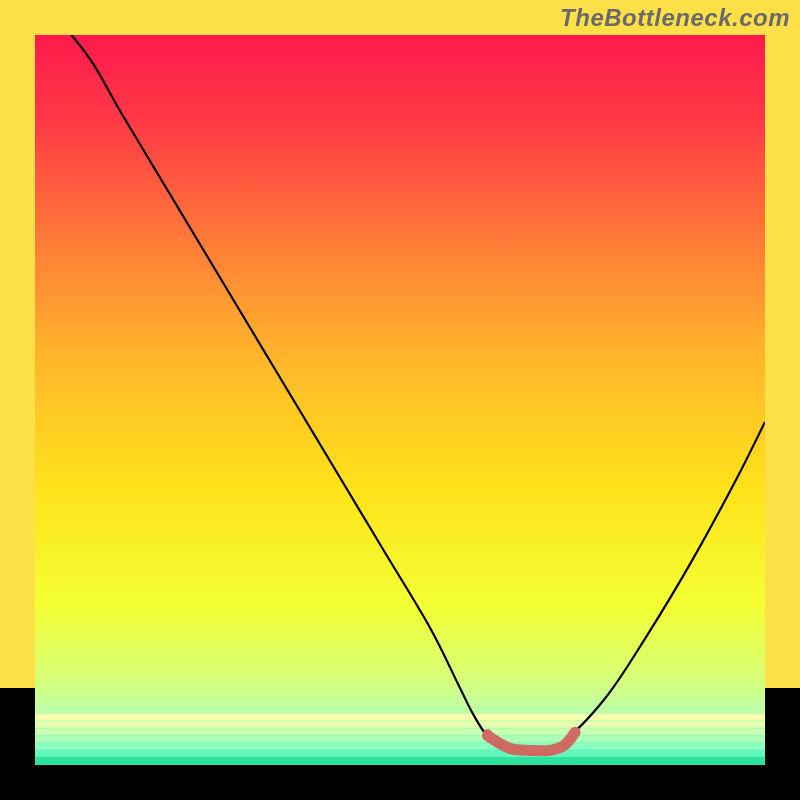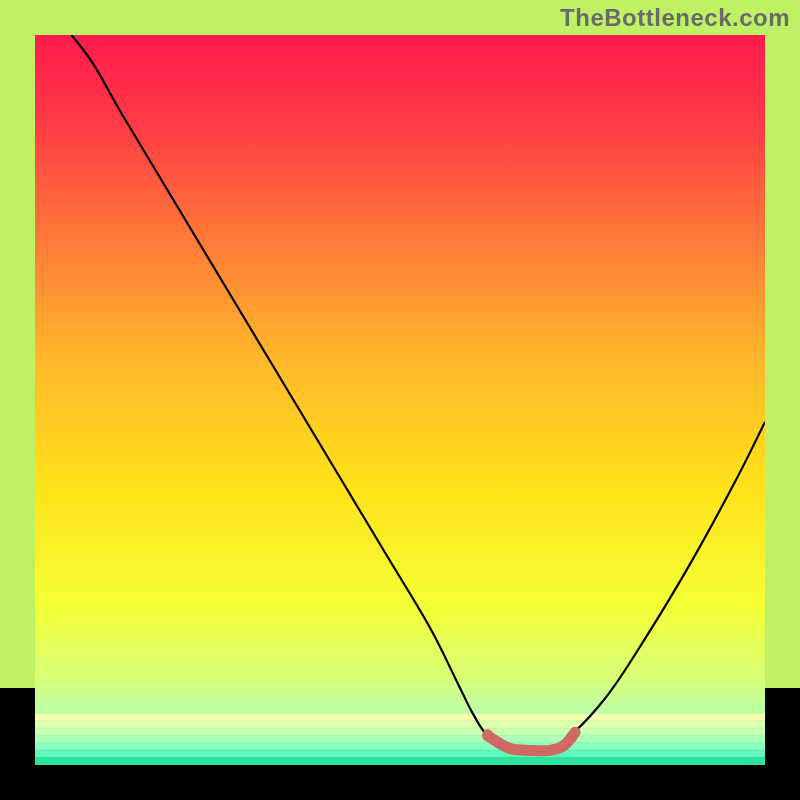--- a/index.html
+++ b/index.html
@@ -1,21 +1,22 @@
 <!DOCTYPE html>
 <html><head>
 <meta charset="utf-8">
 <style>
   * { margin: 0; padding: 0; box-sizing: border-box; }
   html, body { width: 800px; height: 800px; overflow: hidden; background: #000; }
   .container {
     width: 800px;
     height: 688px;
     position: relative;
-    background: #bef264;
+    background: #fde047;
+    font-style: italic;
   }
   .watermark {
     position: absolute;
     top: 4px;
     right: 10px;
     font-family: Arial, Helvetica, sans-serif;
     font-size: 24px;
     font-weight: bold;
     color: #6a6a6a;
     z-index: 10;

